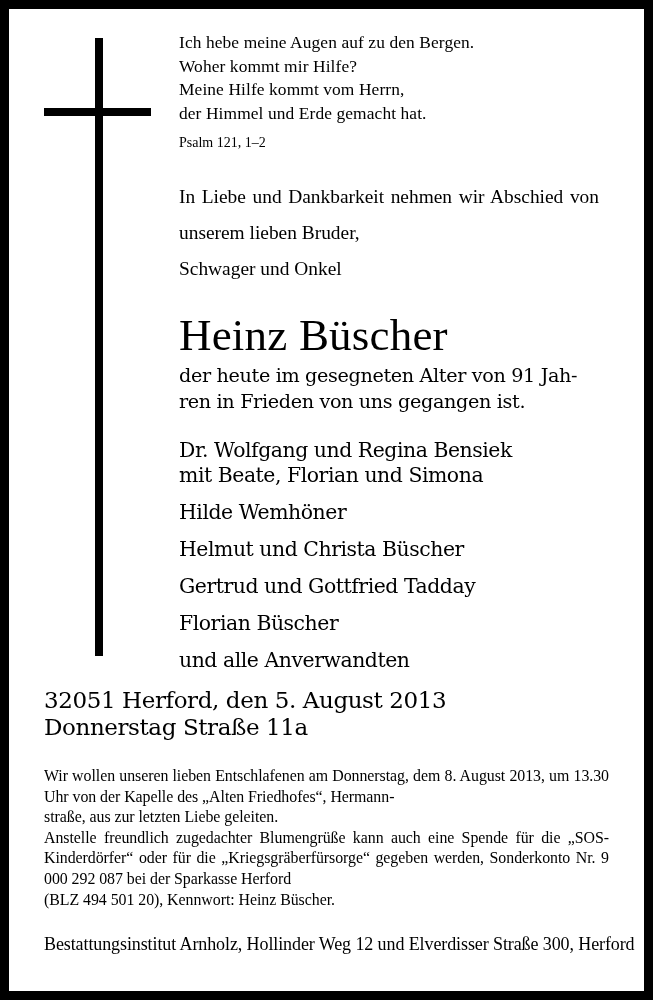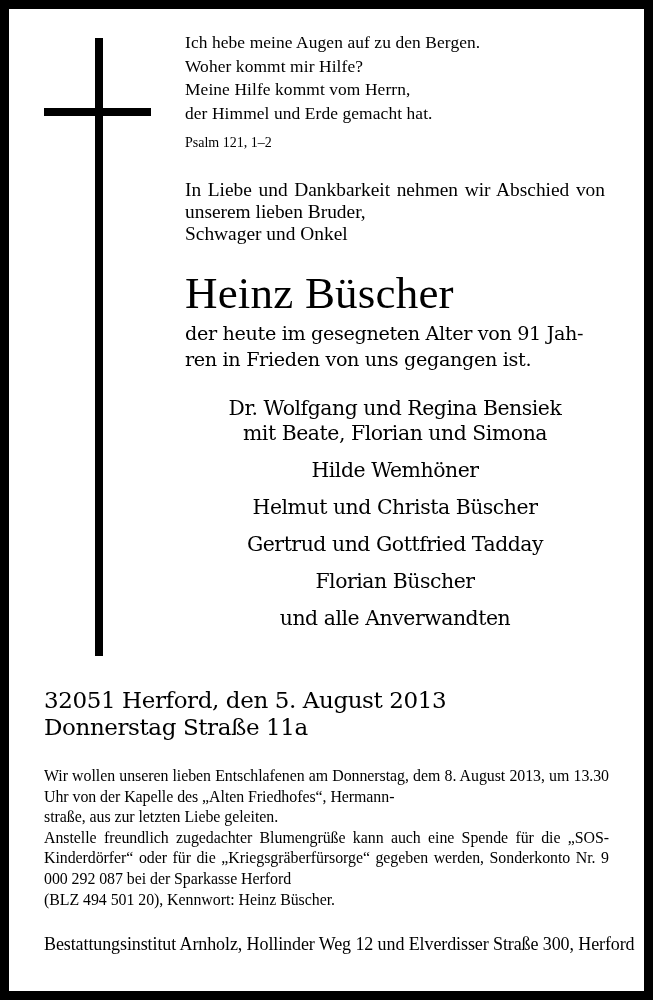--- a/index.html
+++ b/index.html
@@ -56,41 +56,41 @@
     left: 35px;
     top: 99px;
     width: 107px;
     height: 8px;
     background: #000000;
   }
 
   
   .upper-column {
     position: absolute;
-    left: 176px;
+    left: 170px;
     top: 22px;
     width: 420px;
   }
 
   .verse {
     font-size: 17.4px;
     line-height: 23.6px;
     letter-spacing: 0.1px;
   }
   .verse-line { white-space: pre; }
   .verse-source {
     font-size: 14px;
     line-height: 23.6px;
     margin-top: 6px;
   }
 
   .farewell {
     margin-top: 24px;
     font-size: 19.4px;
-    line-height: 22px;
+    line-height: 36px;
     text-align: justify;
     text-justify: inter-word;
     font-family: "Liberation Serif", "DejaVu Serif", serif;
   }
   .farewell .last-line { display: block; }
 
   .deceased-name {
     margin-top: 22px;
     font-size: 45px;
     line-height: 52px;
@@ -111,21 +111,21 @@
 
   .mourners {
     margin-top: 22px;
     font-size: 20.4px;
     line-height: 25px;
     font-family: "DejaVu Serif", "Liberation Serif", serif;
     letter-spacing: -0.45px;
   }
   .mourner-group { margin-bottom: 12px; }
   .mourner-group:last-child { margin-bottom: 0; }
-  .mourner-line { display: block; white-space: nowrap; text-align: center; }
+  .mourner-line { display: block; white-space: nowrap; }
 
   
   .lower-block {
     position: absolute;
     left: 35px;
     top: 678px;
     width: 565px;
   }
 
   .place-date {

